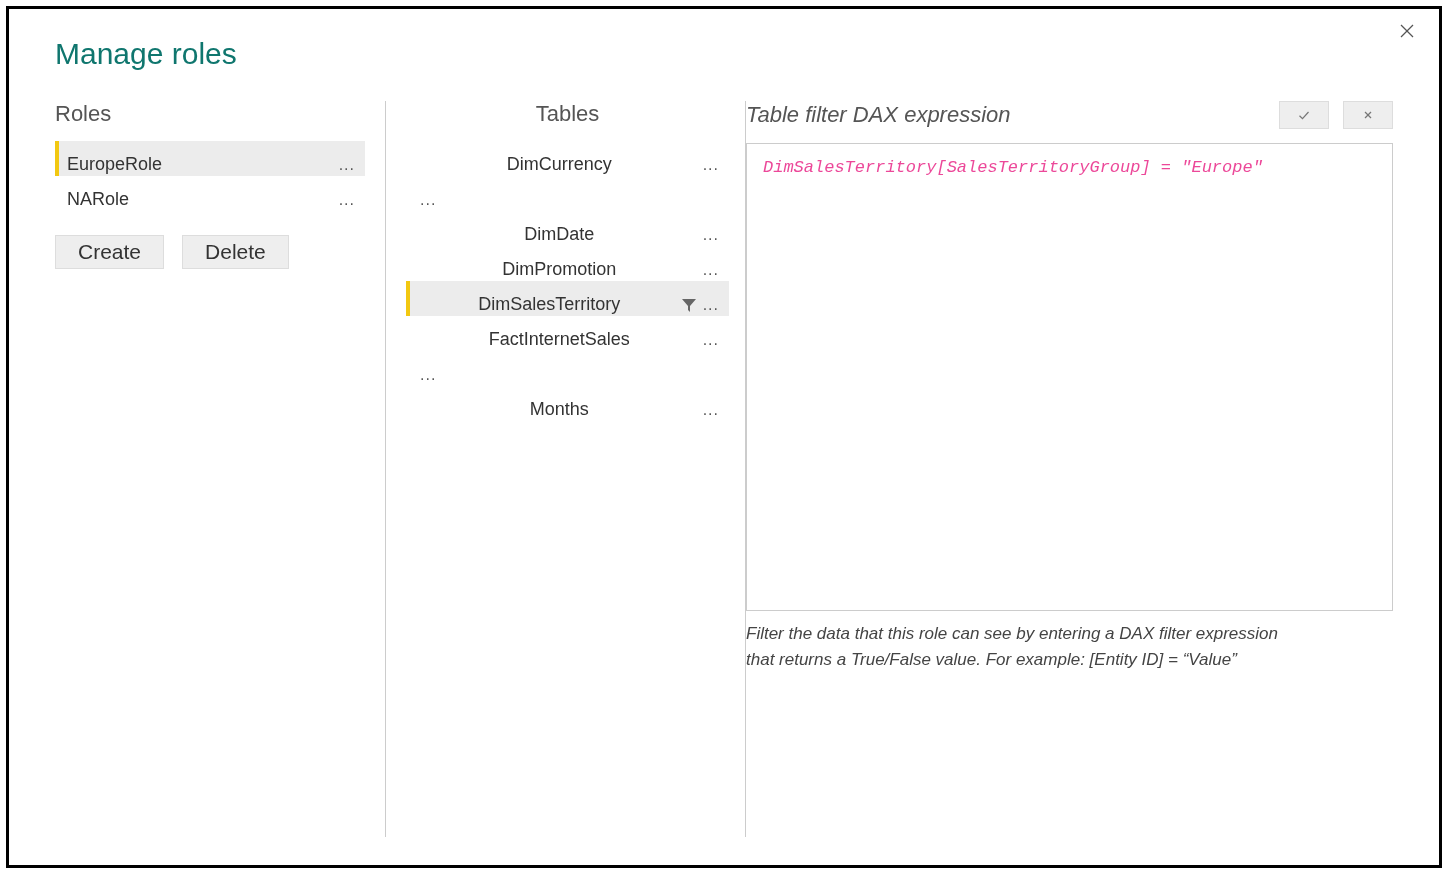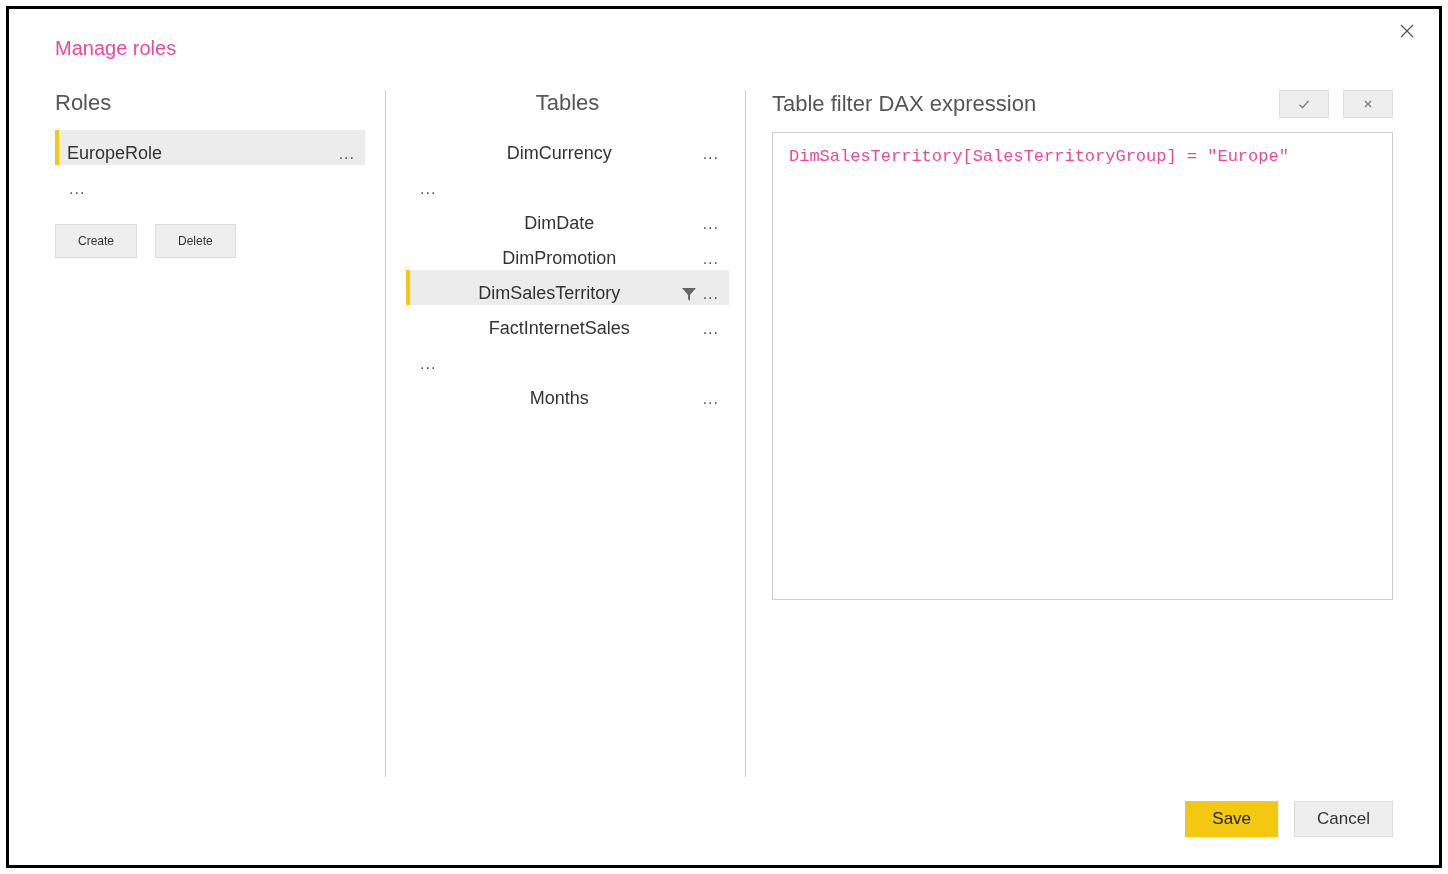--- a/index.html
+++ b/index.html
@@ -33,23 +33,23 @@
     width: 28px;
     height: 28px;
     display: flex;
     align-items: center;
     justify-content: center;
     color: #555;
     cursor: pointer;
   }
   .close-btn svg { width: 16px; height: 16px; }
   .dialog-title {
-    font-size: 20px;
+    font-size: 30px;
     font-weight: 300;
-    color: #ec4899;
+    color: #0f766e;
     margin-bottom: 30px;
   }
   .columns {
     display: flex;
     flex: 1;
     gap: 0;
     min-height: 0;
   }
   .col {
     display: flex;
@@ -62,21 +62,21 @@
   .col-tables {
     width: 360px;
     border-left: 1px solid #ccc;
     padding-left: 20px;
     padding-right: 16px;
     text-align: center;
   }
   .col-dax {
     flex: 1;
     border-left: 1px solid #ccc;
-    padding-left: 26px;
+    font-style: italic;
   }
   .section-title {
     font-size: 22px;
     font-weight: 400;
     color: #555;
     margin-bottom: 14px;
   }
   .dax-header {
     display: flex;
     align-items: center;
@@ -147,21 +147,21 @@
   }
 
   .role-actions {
     display: flex;
     gap: 18px;
     margin-top: 24px;
   }
   .btn {
     height: 34px;
     padding: 0 22px;
-    font-size: 12px;
+    font-size: 21px;
     border: 1px solid #ddd;
     background: #eee;
     color: #333;
     cursor: pointer;
     display: flex;
     align-items: center;
     justify-content: center;
   }
 
   .dax-editor {
@@ -224,20 +224,21 @@
   <div class="columns">
 
     <div class="col col-roles">
       <div class="section-title">Roles</div>
       <div class="list">
         <div class="list-item selected">
           <span class="label">EuropeRole</span>
           <span class="ellipsis">...</span>
         </div>
         <div class="list-item">
+          <span class="label">NARole</span>
           <span class="ellipsis">...</span>
         </div>
       </div>
       <div class="role-actions">
         <button class="btn">Create</button>
         <button class="btn">Delete</button>
       </div>
     </div>
 
     <div class="col col-tables">
@@ -290,22 +291,19 @@
           </div>
           <div class="mini-btn">
             <svg viewBox="0 0 16 16">
               <line x1="4" y1="4" x2="12" y2="12" stroke="currentColor" stroke-width="1.6"></line>
               <line x1="12" y1="4" x2="4" y2="12" stroke="currentColor" stroke-width="1.6"></line>
             </svg>
           </div>
         </div>
       </div>
       <div class="dax-editor">DimSalesTerritory[SalesTerritoryGroup] = "Europe"</div>
+      <div class="hint">Filter the data that this role can see by entering a DAX filter expression that returns a True/False value. For example: [Entity ID] = “Value”</div>
     </div>
 
   </div>
 
-  <div class="footer">
-    <button class="btn-primary">Save</button>
-    <button class="btn-secondary">Cancel</button>
-  </div>
 
 </div>
 
 </body></html>

